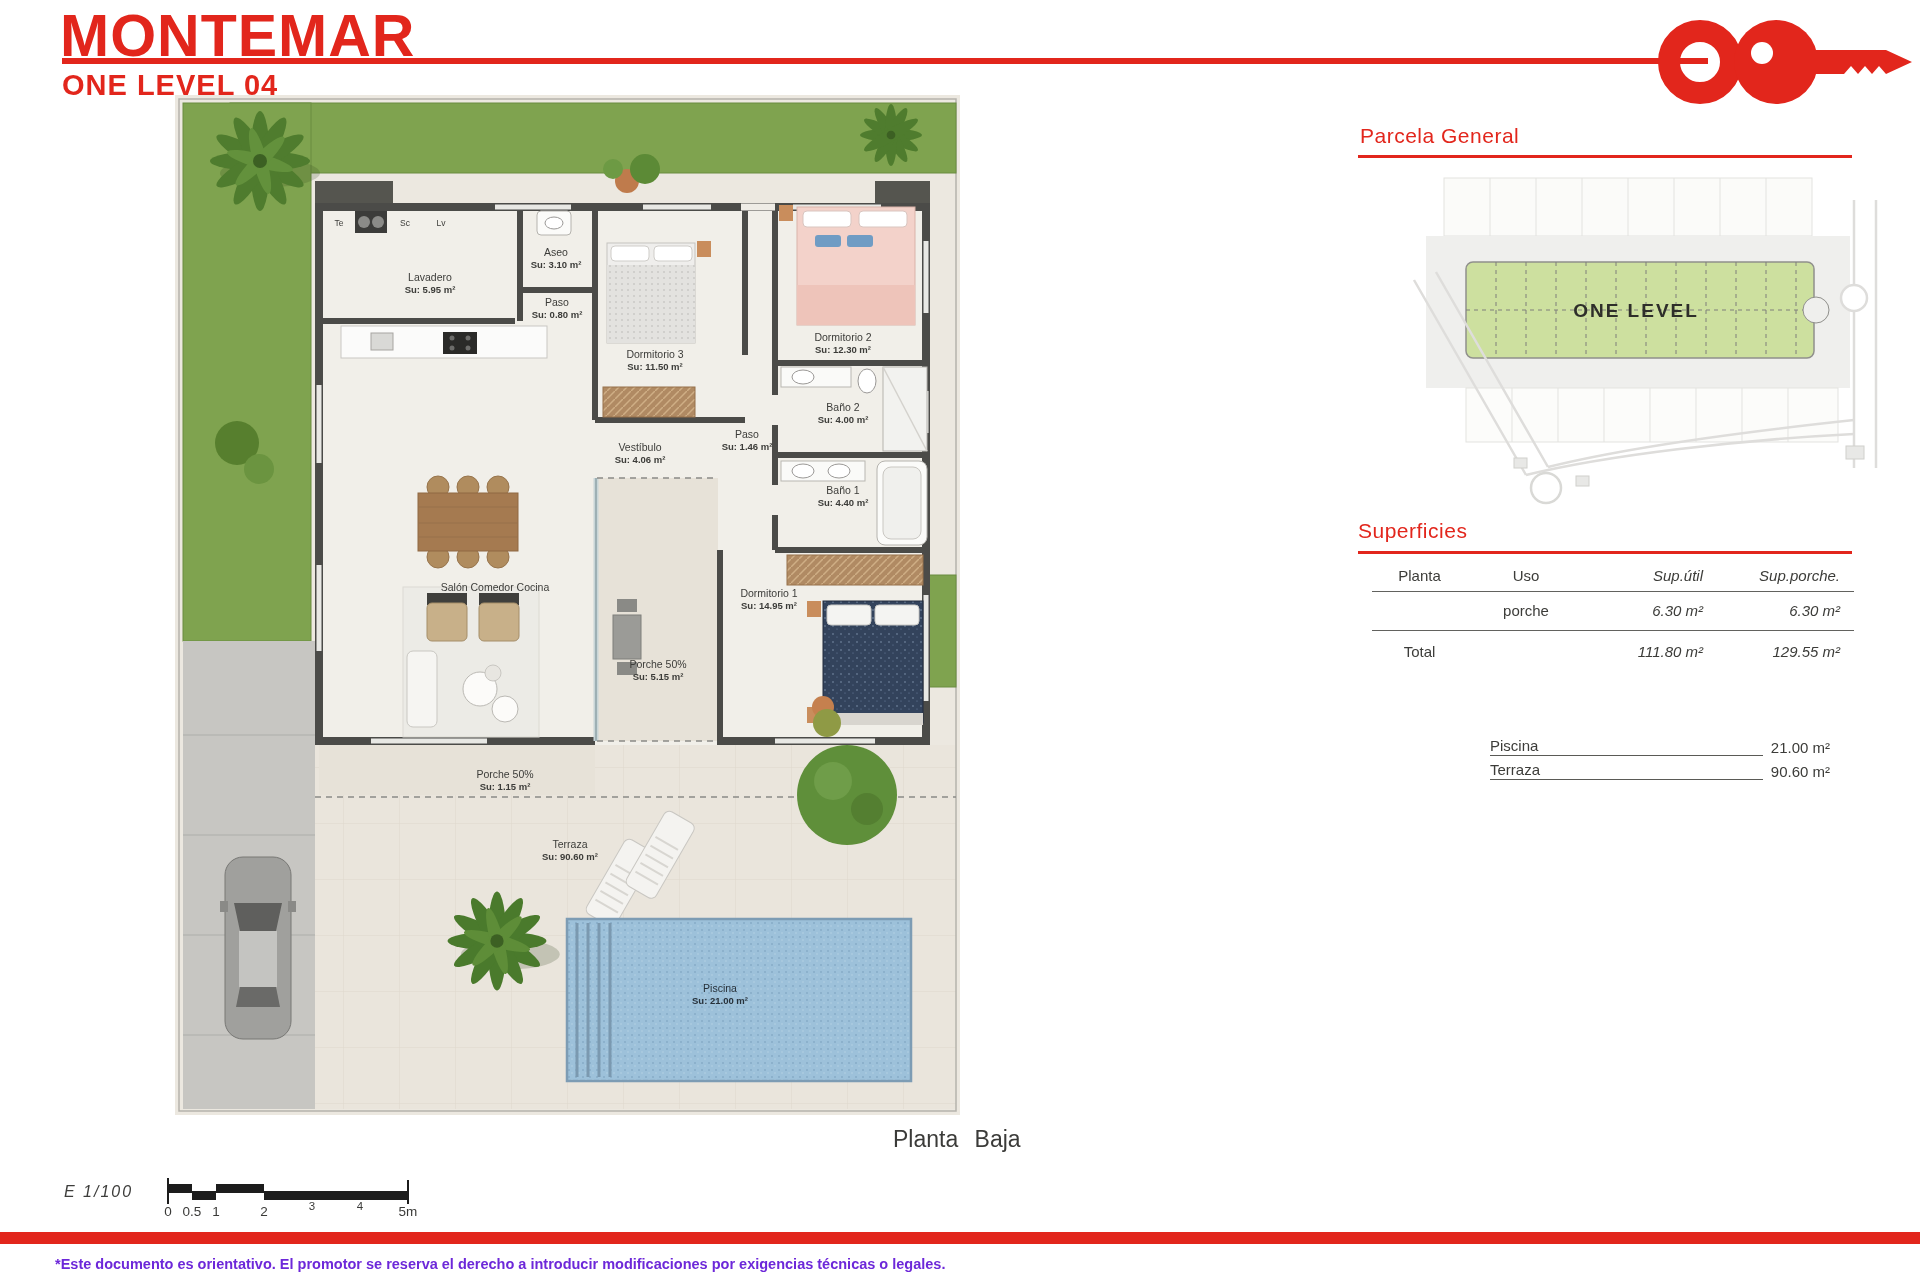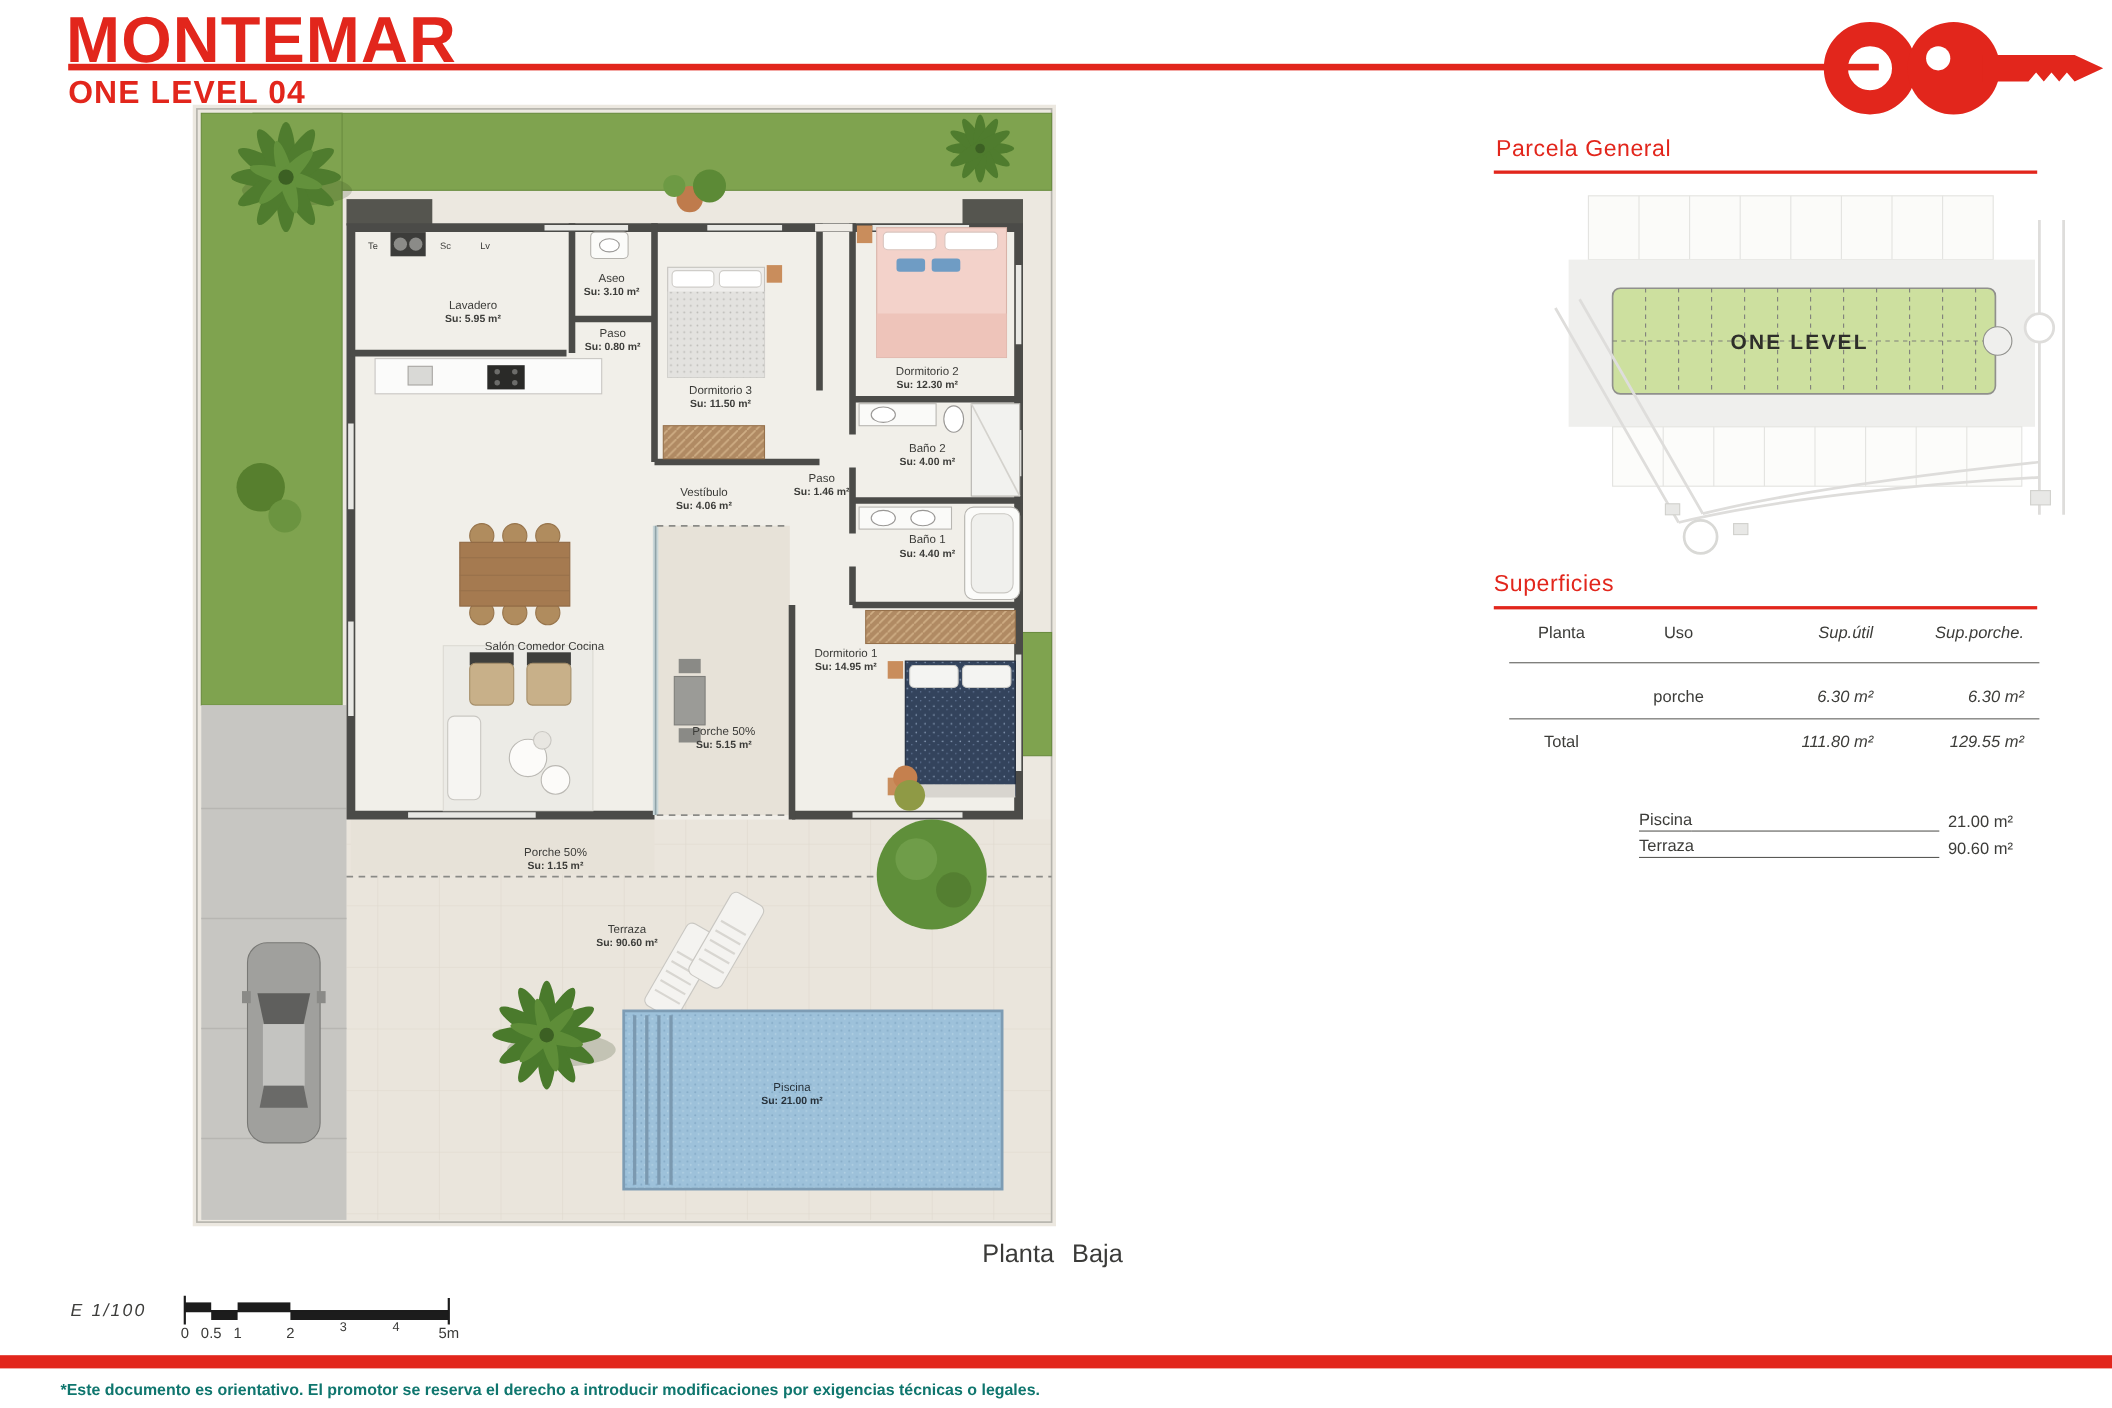--- a/index.html
+++ b/index.html
@@ -13,34 +13,34 @@
   .subtitle{left:62px;top:69px;font-size:29px;font-weight:bold;letter-spacing:1px;color:var(--red);}
   
   .sec-head{font-size:21px;color:var(--red);letter-spacing:.5px;}
   .sec-underline{height:3px;background:var(--red);}
   
   .sup-table{left:1372px;top:564px;width:482px;font-size:15px;color:var(--ink);}
   .srow{display:grid;grid-template-columns:95px 118px 132px 137px;line-height:24px;}
   .srow .c1{text-align:center;}
   .srow .c2{text-align:center;}
   .srow .c3,.srow .c4{text-align:right;padding-right:14px;font-style:italic;}
-  .shead{border-bottom:1.5px solid #62625e;padding-bottom:14px;margin-bottom:19px;}
+  .shead{border-bottom:1.5px solid #62625e;padding-bottom:3px;margin-bottom:7px;}
   .stotal{border-top:1.5px solid #62625e;margin-top:7px;padding-top:9px;}
   
   .extras{left:1490px;top:737px;width:340px;font-size:15px;}
   .exrow{display:flex;align-items:flex-end;margin-bottom:5px;}
   .exlabel{border-bottom:1px solid #5a5a56;padding-bottom:1px;}
   .exfill{flex:1;border-bottom:1px solid #5a5a56;}
   .exval{margin-left:8px;white-space:nowrap;}
   
   .caption{left:893px;top:1126px;font-size:23px;word-spacing:10px;color:#3b3b39;}
   .scale-label{left:64px;top:1183px;font-size:16px;color:#3d3d3b;letter-spacing:2px;font-style:italic;}
   
   .redbar{left:0;top:1232px;width:1920px;height:12px;background:var(--red);}
-  .disclaimer{left:55px;top:1256px;font-size:14.5px;font-weight:600;color:#0f766e;}
+  .disclaimer{left:55px;top:1256px;font-size:14.5px;font-weight:600;color:#6d28d9;}
   svg text{font-family:"Liberation Sans", sans-serif;}
   .room-name{font-size:10.5px;fill:#3c3c39;}
   .room-area{font-size:9.5px;font-weight:bold;fill:#3c3c39;}
 </style>
 </head>
 <body>
 
 <div class="abs title">MONTEMAR</div>
 <div class="abs hline"></div>
 <div class="abs subtitle">ONE LEVEL 04</div>

